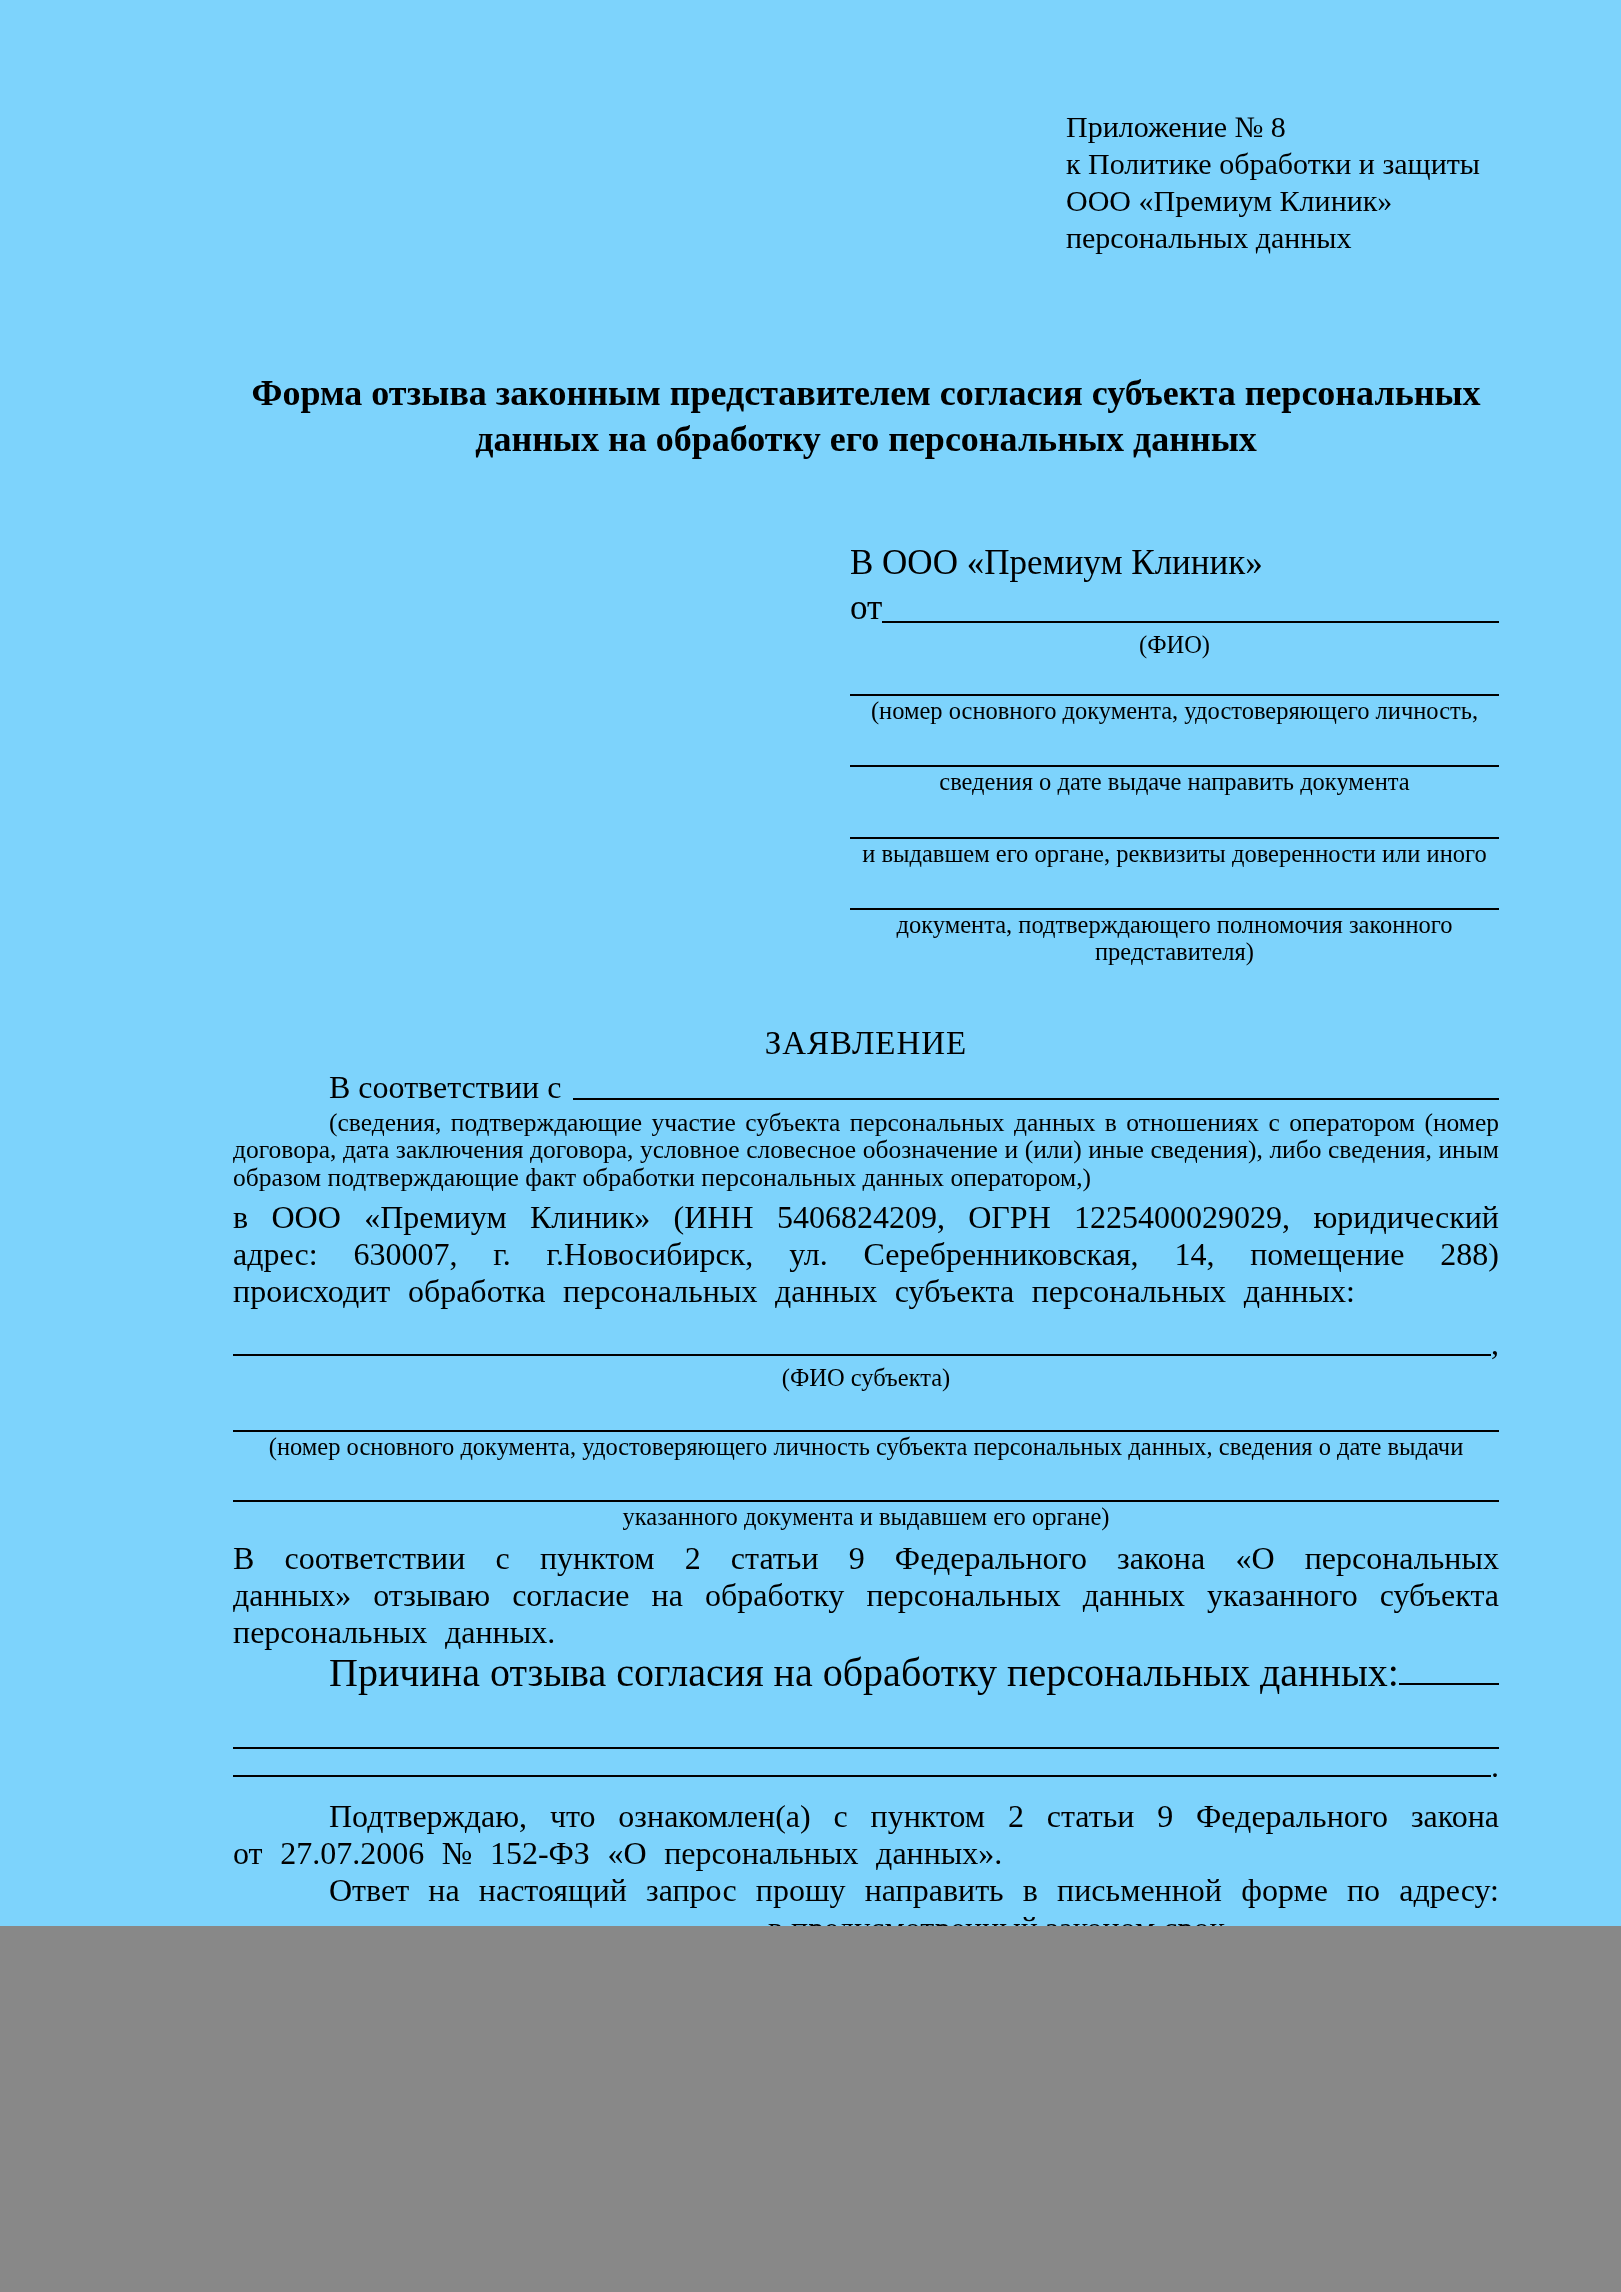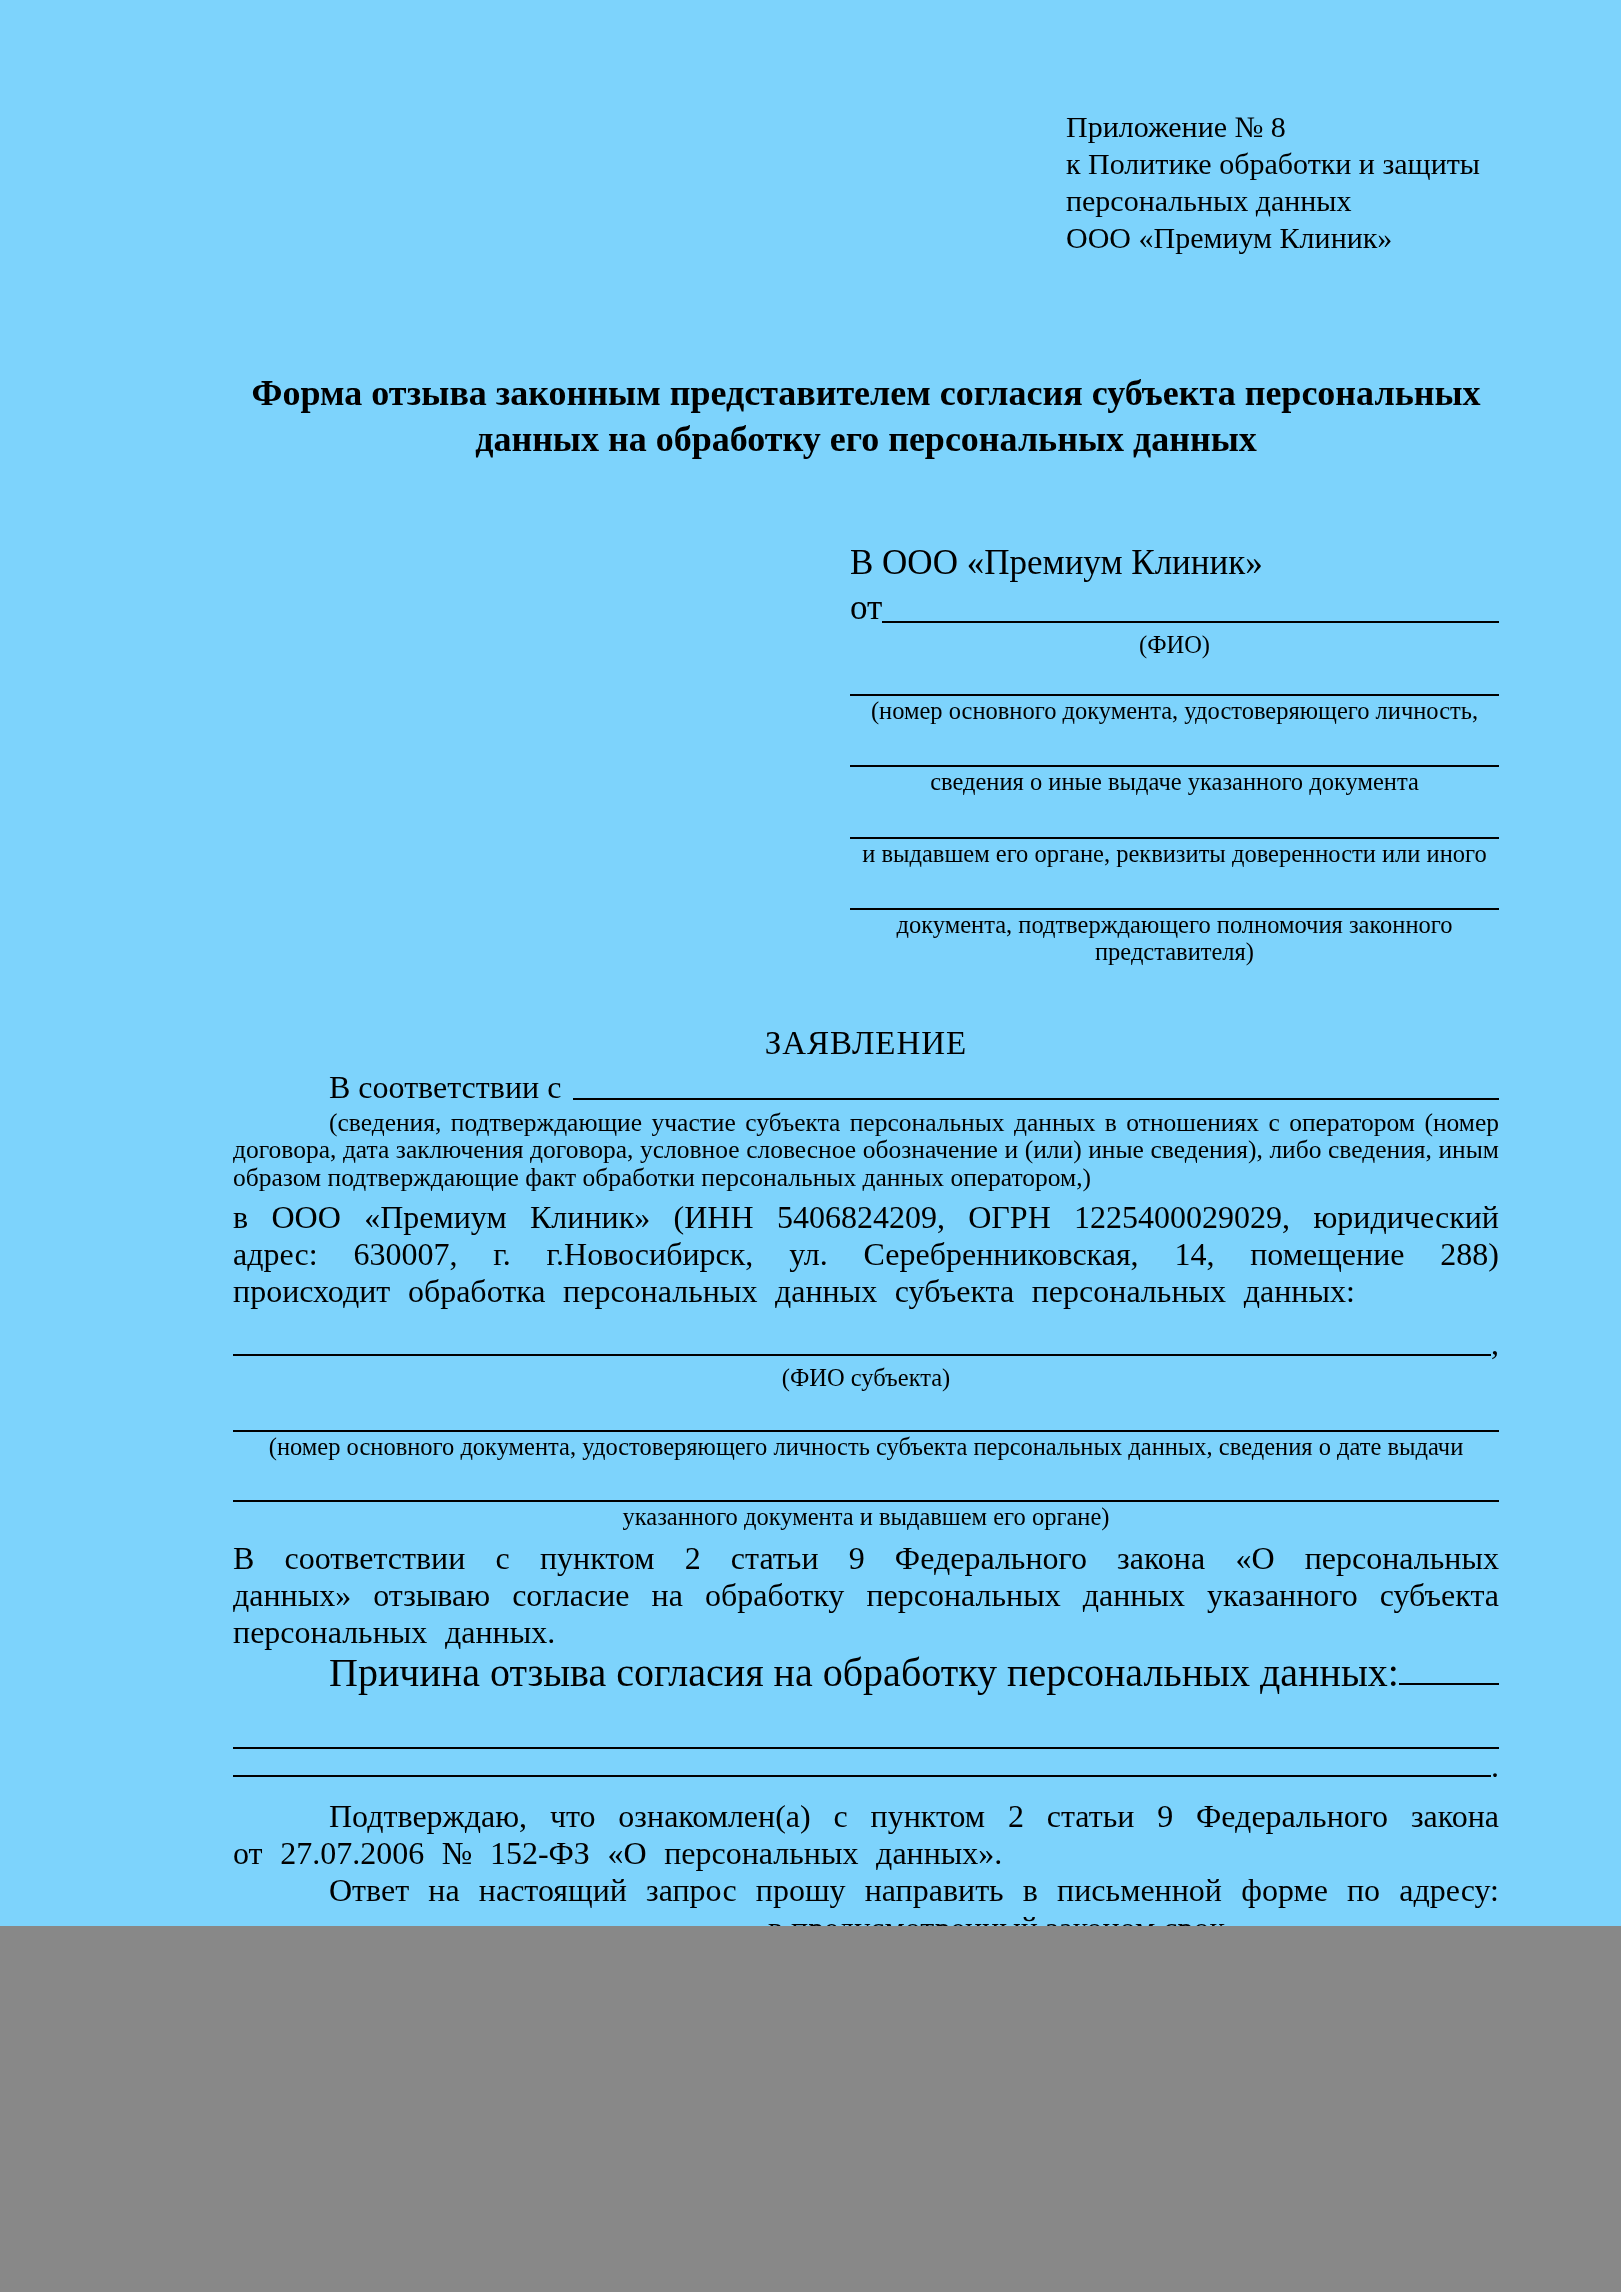--- a/index.html
+++ b/index.html
@@ -50,39 +50,39 @@
   .nowrap{white-space:nowrap;}
 </style>
 </head>
 <body>
 
 <div class="page">
 
   <div class="appendix">
     <div>Приложение № 8</div>
     <div>к Политике обработки и защиты</div>
+    <div>ООО «Премиум Клиник»</div>
     <div>персональных данных</div>
-    <div>ООО «Премиум Клиник»</div>
   </div>
 
   <div class="doc-title">Форма отзыва законным представителем согласия субъекта персональных данных на обработку его персональных данных</div>
 
   <div class="addr">
     <div>В ООО «Премиум Клиник»</div>
     <div class="frow">
       <span>от</span>
       <span class="fill"></span>
     </div>
     <div class="sig-cap">(ФИО)</div>
 
     <div class="sig-rule rule-first"></div>
     <div class="sig-cap">(номер основного документа, удостоверяющего личность,</div>
 
     <div class="sig-rule"></div>
-    <div class="sig-cap">сведения о иные выдаче указанного документа</div>
+    <div class="sig-cap">сведения о дате выдаче направить документа</div>
 
     <div class="sig-rule"></div>
     <div class="sig-cap">и выдавшем его органе, реквизиты доверенности или иного</div>
 
     <div class="sig-rule"></div>
     <div class="sig-cap">документа, подтверждающего полномочия законного представителя)</div>
   </div>
 
   <div class="heading">ЗАЯВЛЕНИЕ</div>
 

